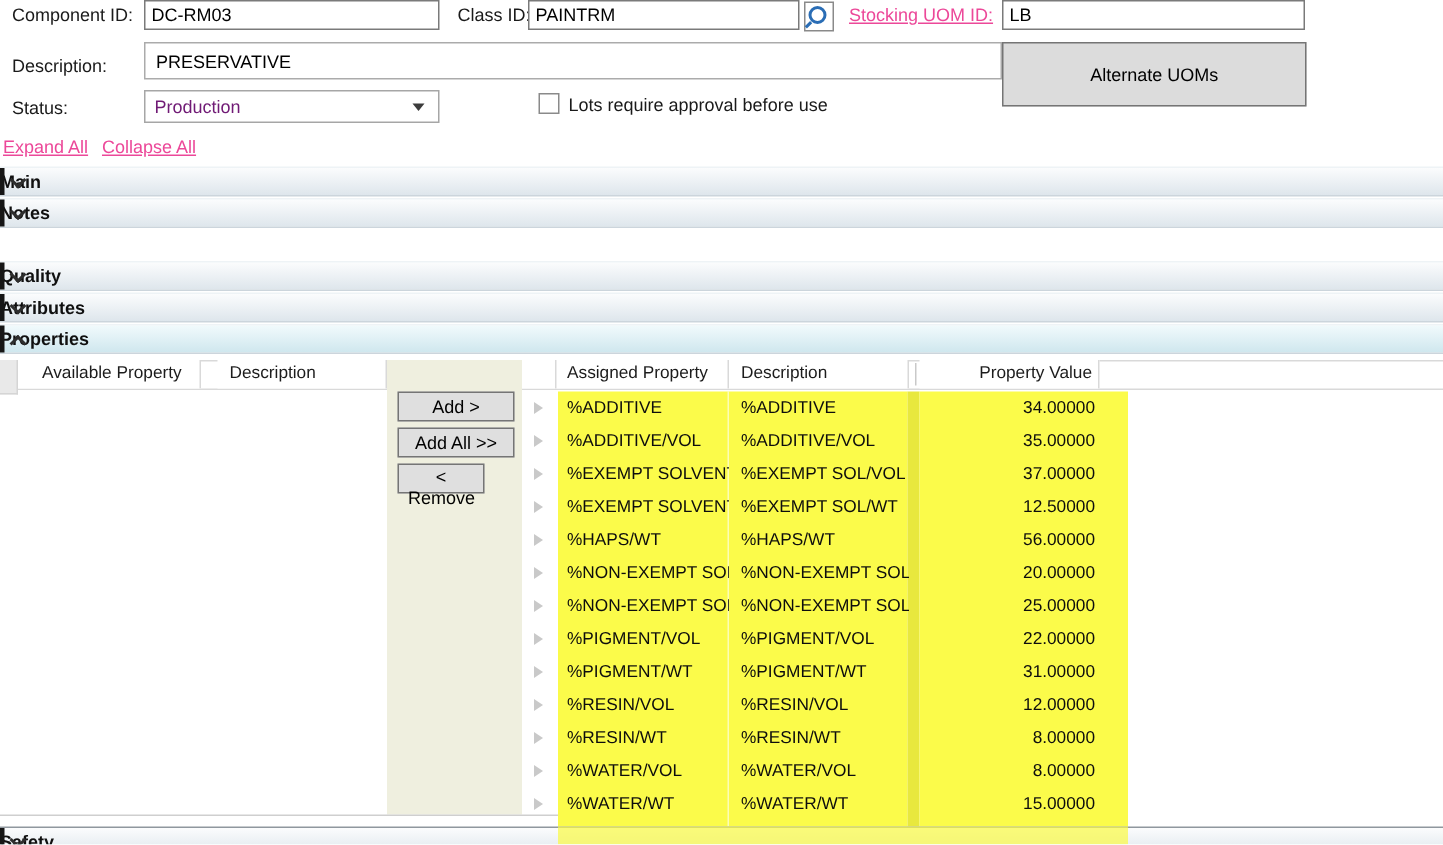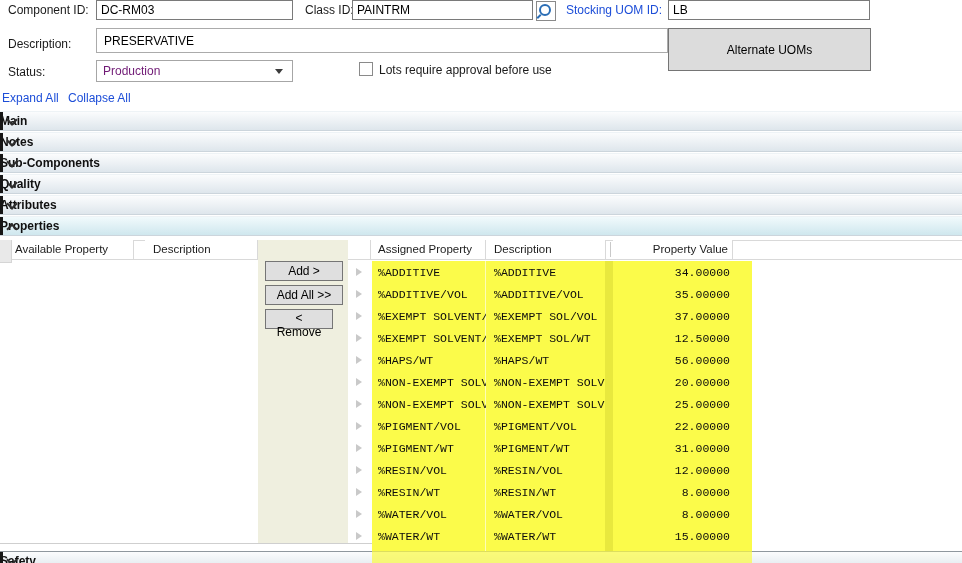--- a/index.html
+++ b/index.html
@@ -3,21 +3,21 @@
 <meta charset="utf-8">
 <style>
   html,body{margin:0;padding:0;}
   body{font-family:"Liberation Sans", sans-serif; background:#fff;}
   .screen{position:relative;width:962px;height:563px;overflow:hidden;background:#fff;}
   .abs{position:absolute;}
   .lbl{font-size:12px;color:#1a1a1a;white-space:nowrap;}
   .tinput{position:absolute;box-sizing:border-box;border:1px solid #7a7a7a;background:#fff;
           font-family:"Liberation Sans",sans-serif;font-size:12px;color:#000;padding:5px 4px;}
   .tinput.light{border-color:#ababab;}
-  a.link{font-size:12px;color:#1d4ed8;cursor:pointer;white-space:nowrap;}
+  a.link{font-size:12px;color:#ec4899;text-decoration:underline;cursor:pointer;white-space:nowrap;}
   .btn{position:absolute;box-sizing:border-box;background:#dcdcdc;border:1px solid #757575;
        font-family:"Liberation Sans",sans-serif;font-size:12px;color:#000;text-align:center;cursor:pointer;}
   .combo{position:absolute;box-sizing:border-box;border:1px solid #a6a6a6;background:#fff;
          font-size:12px;color:#701a75;display:flex;align-items:center;padding:0 6px;}
   .combo .dd-arrow{position:absolute;right:9px;top:8px;width:0;height:0;
          border-left:4px solid transparent;border-right:4px solid transparent;border-top:5px solid #3c3c3c;}
   .checkbox{position:absolute;box-sizing:border-box;width:14px;height:14px;border:1px solid #8a8a8a;background:#fff;}
   .searchbtn{position:absolute;box-sizing:border-box;width:20px;height:20px;border:1px solid #8a8a8a;background:#fff;
              display:flex;align-items:center;justify-content:center;cursor:pointer;}
   .mag{position:relative;width:8px;height:8px;border:2px solid #2a6db5;border-radius:50%;margin:-3px 2px 0 0;}
@@ -41,21 +41,21 @@
   .corner{position:absolute;left:0;top:240px;width:12px;height:23px;background:#e9e9e9;
           border-right:1px solid #d5d5d5;border-bottom:1px solid #d5d5d5;box-sizing:border-box;}
   .beige{position:absolute;left:258px;top:240px;width:90px;height:303px;background:#efefdf;}
   .ystrip{position:absolute;background:#fbfb4a;}
   .ydark{position:absolute;background:#e8e83e;}
   .yoverlay{position:absolute;left:372px;top:551px;width:380px;height:12px;background:rgba(250,250,70,0.72);z-index:6;}
   .rows-region{position:absolute;left:348px;top:261px;width:404px;z-index:3;}
   .prow{position:relative;height:22px;display:flex;align-items:center;}
   .prow .ind{width:22px;display:flex;justify-content:center;}
   .tri{width:0;height:0;border-top:4px solid transparent;border-bottom:4px solid transparent;border-left:6px solid #c9c9c9;}
-  .cell{font-size:11.5px;color:#0d0d0d;white-space:nowrap;overflow:hidden;box-sizing:border-box;font-family:Liberation Mono, monospace;}
+  .cell{font-size:11.5px;color:#0d0d0d;white-space:nowrap;overflow:hidden;box-sizing:border-box;}
   .c1{width:116px;padding-left:8px;}
   .c2{width:120px;padding-left:8px;}
   .csp{width:7px;}
   .c3{width:137px;text-align:right;padding-right:20px;}
   .vsplit{position:absolute;top:242px;height:15px;width:1px;background:#c9c9c9;}
 </style>
 </head>
 <body>
 
 <div class="screen">
@@ -86,49 +86,45 @@
   <a class="abs link" style="left:68px;top:91px;">Collapse All</a>
 
   <div class="secbar" style="top:111px;">
     <span class="chev down"></span>
     <span class="sec-label">Main</span>
   </div>
   <div class="secbar" style="top:132px;">
     <span class="chev down"></span>
     <span class="sec-label">Notes</span>
   </div>
-  <div class="secbar" style="top:153px;">
-    <span class="chev down"></span>
-    <span class="sec-label">Sub-Components</span>
-  </div>
   <div class="secbar" style="top:174px;">
     <span class="chev down"></span>
     <span class="sec-label">Quality</span>
   </div>
   <div class="secbar" style="top:195px;">
     <span class="chev down"></span>
     <span class="sec-label">Attributes</span>
   </div>
   <div class="secbar expanded" style="top:216px;">
     <span class="chev up"></span>
     <span class="sec-label">Properties</span>
   </div>
 
   <div class="hline" style="left:0;top:240px;width:962px;"></div>
   <div class="hline" style="left:0;top:259px;width:962px;"></div>
   <div class="corner"></div>
   <div class="beige"></div>
   <div class="hline" style="left:0;top:543px;width:372px;background:#cfcfcf;"></div>
 
-  <div class="hcell" style="left:12px;width:122px;padding-left:3px;">Available Property</div>
+  <div class="hcell" style="left:12px;width:122px;padding-left:16px;">Available Property</div>
   <div class="hcell" style="left:145px;width:113px;padding-left:8px;">Description</div>
 
   <button class="btn" style="left:265px;top:261px;width:78px;height:20px;background:#dfdfdf;">Add &gt;</button>
   <button class="btn" style="left:265px;top:285px;width:78px;height:20px;background:#dfdfdf;">Add All &gt;&gt;</button>
-  <button class="btn" style="left:265px;top:309px;width:68px;height:20px;background:#dfdfdf;">&lt; Remove</button>
+  <button class="btn" style="left:265px;top:309px;width:58px;height:20px;background:#dfdfdf;">&lt; Remove</button>
 
   <div class="hcell" style="left:348px;width:22px;border-right:none;"></div>
   <div class="hcell" style="left:370px;width:116px;padding-left:7px;border-left:1px solid #d9d9d9;">Assigned Property</div>
   <div class="hcell" style="left:486px;width:120px;padding-left:8px;">Description</div>
   <div class="vsplit" style="left:610px;"></div>
   <div class="hcell" style="left:613px;width:120px;text-align:right;padding-right:4px;">Property Value</div>
 
   <div class="ystrip" style="left:372px;top:261px;width:233px;height:290px;"></div>
   <div class="ydark" style="left:605px;top:261px;width:8px;height:290px;"></div>
   <div class="ystrip" style="left:613px;top:261px;width:139px;height:290px;"></div>

